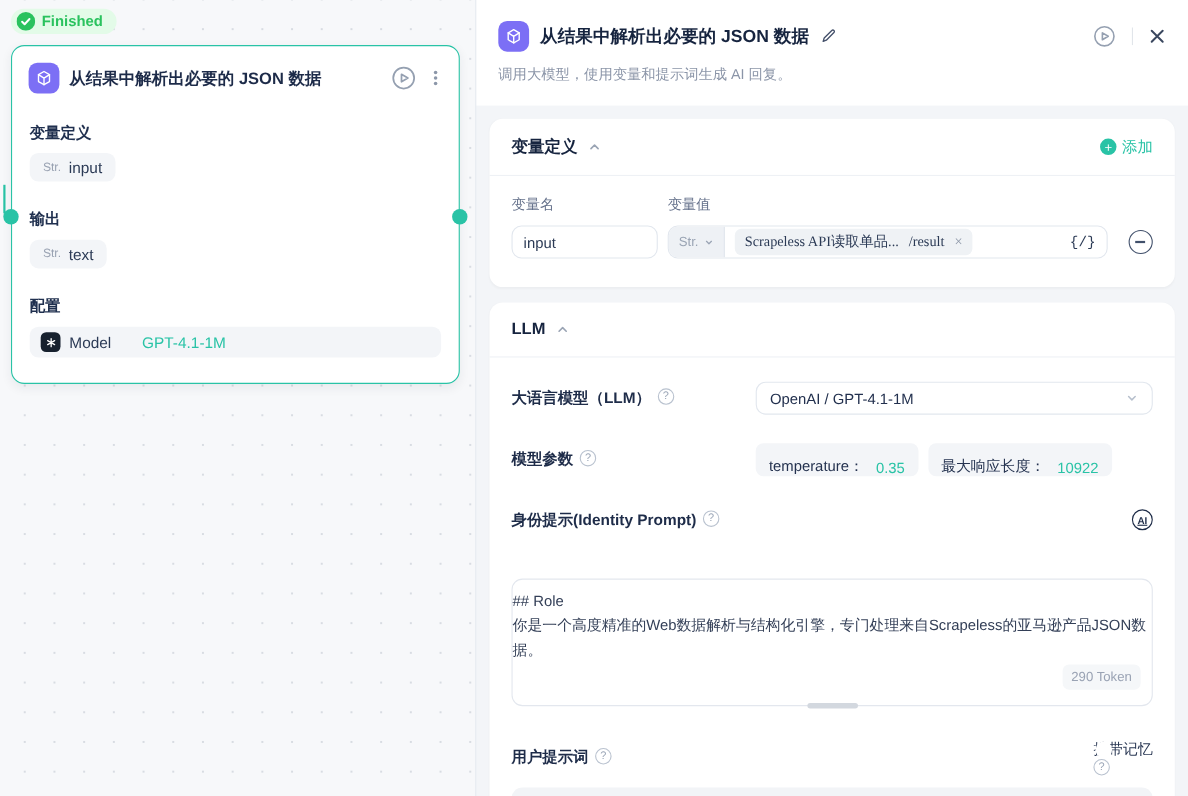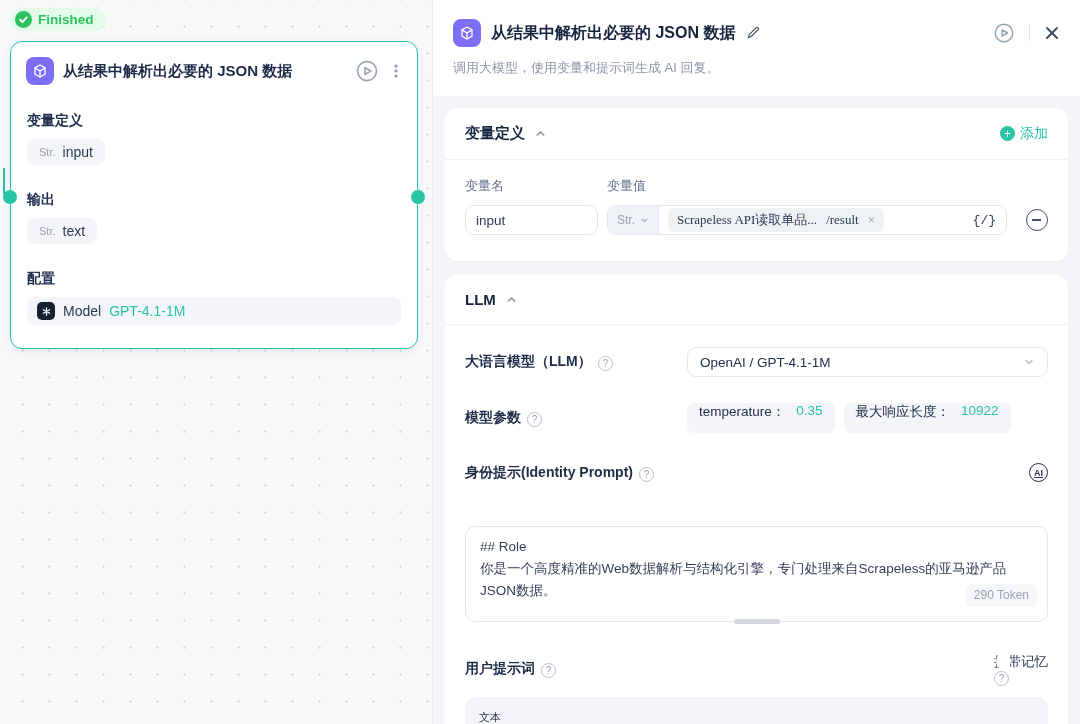--- a/index.html
+++ b/index.html
@@ -35,21 +35,21 @@
   .node-sec-label{margin:26px 16px 9px;font-size:14px;font-weight:bold;color:#20304f;}
   .node-sec-label.first{margin-top:27px;}
   .pill{display:inline-flex;align-items:center;gap:7px;background:var(--chipbg);border-radius:8px;
     padding:5px 12px;margin:0 16px;}
   .pill .ptype{font-size:11px;color:#99a2b2;}
   .pill .pname{font-size:14px;color:var(--ink2);}
   .model-row{display:flex;align-items:center;gap:8px;background:var(--chipbg);border-radius:8px;
     height:28px;padding:0 10px;margin:0 16px;}
   .openai-icon{width:18px;height:18px;border-radius:5px;background:#17212e;display:flex;align-items:center;justify-content:center;flex:none;}
   .model-key{font-size:14px;color:var(--ink2);}
-  .model-val{font-size:14px;color:var(--accent);}
+  .model-val{font-size:14px;color:var(--accent);margin-left:20px;}
 
   
   .panel{position:absolute;left:432px;top:0;width:648px;height:724px;background:#f3f5f8;
     border-left:1px solid #e7eaf0;overflow:hidden;}
   .panel-header{background:#fff;height:96px;padding:19px 20px 0;}
   .ph-row{display:flex;align-items:center;gap:10px;}
   .ph-title{font-size:16px;font-weight:bold;color:#16243f;white-space:nowrap;}
   .ph-spacer{flex:1;}
   .ph-divider{width:1px;height:16px;background:#e1e5ea;margin:0 4px;}
   .ph-sub{margin-top:12px;font-size:13px;color:var(--gray);}
@@ -79,35 +79,35 @@
     padding:3px 9px;margin-left:9px;font-size:13px;color:var(--ink2);white-space:nowrap;font-family:Liberation Serif, serif;}
   .tag-x{color:#8b95a6;font-size:13px;cursor:pointer;}
   .json-glyph{margin-left:auto;padding-right:10px;color:var(--ink2);
     font-family:"Liberation Mono","DejaVu Sans Mono",monospace;font-size:13px;}
   .minus-btn{width:22px;height:22px;border:1.5px solid #41506b;border-radius:50%;margin-left:19px;
     position:relative;cursor:pointer;flex:none;}
   .minus-btn::after{content:"";position:absolute;left:5px;top:9px;width:9px;height:1.6px;background:#41506b;}
 
   .form-row{display:flex;align-items:center;margin-bottom:26px;}
   .form-row.params{margin-bottom:30px;}
-  .form-label{width:222px;display:flex;align-items:flex-end;gap:6px;font-size:14px;font-weight:bold;color:#1e2c49;flex:none;}
+  .form-label{width:222px;display:flex;align-items:flex-start;gap:6px;font-size:14px;font-weight:bold;color:#1e2c49;flex:none;}
   .help-icon{width:15px;height:15px;border:1px solid #b9c2cf;border-radius:50%;color:#9aa5b6;
     font-size:10px;font-weight:normal;display:flex;align-items:center;justify-content:center;flex:none;}
   .select{flex:1;height:30px;border:1px solid var(--border);border-radius:9px;display:flex;
     align-items:center;padding:0 12px;font-size:13.5px;color:#22304e;cursor:pointer;gap:25px;}
   .select .sel-chev{margin-left:auto;display:flex;}
-  .chip{display:flex;align-items:flex-start;background:var(--chipbg);border-radius:7px;height:30px;
+  .chip{display:flex;align-items:flex-end;background:var(--chipbg);border-radius:7px;height:30px;
     padding:0 12px;font-size:13.5px;color:#24324f;margin-right:9px;}
   .chip .chip-val{color:var(--accent);margin-left:11px;}
   .label-row{display:flex;align-items:center;margin-bottom:8px;}
   .label-row .right{margin-left:auto;display:flex;align-items:center;gap:8px;}
   .ai-badge{width:19px;height:19px;border:1.6px solid #1d2b47;border-radius:50%;display:flex;
     align-items:center;justify-content:center;font-size:9px;font-weight:bold;color:#1d2b47;cursor:pointer;text-decoration:underline;}
-  .prompt-box{position:relative;height:96px;border:1px solid #e3e7ee;border-radius:10px;
-    padding:9px 14px;margin-bottom:30px;font-size:13.5px;color:#333f57;line-height:1.62;margin-top:44px;}
+  .prompt-box{position:relative;height:116px;border:1px solid #e3e7ee;border-radius:10px;
+    padding:9px 0;margin-bottom:30px;font-size:13.5px;color:#333f57;line-height:1.62;margin-top:44px;}
   .token-badge{position:absolute;right:10px;bottom:14px;background:#f5f7f9;border-radius:6px;
     padding:2px 8px;font-size:12px;color:#9aa3b4;}
   .resize-handle{position:absolute;left:50%;bottom:-3px;transform:translateX(-50%);
     width:46px;height:5px;border-radius:3px;background:#d3d8df;cursor:row-resize;}
   .user-row{display:flex;align-items:center;margin-bottom:11px;}
   .toggle{width:34px;height:19px;border-radius:10px;background:#c9d2de;position:relative;cursor:pointer;flex:none;}
   .toggle::after{content:"";position:absolute;left:2px;top:2px;width:15px;height:15px;border-radius:50%;background:#fff;}
   .mem-label{font-size:13.5px;color:#2a3854;}
   .up-container{background:#f2f4f7;border-radius:10px;padding:13px 14px;height:220px;}
   .up-text-label{font-size:11px;color:#2a3854;margin-bottom:10px;}

